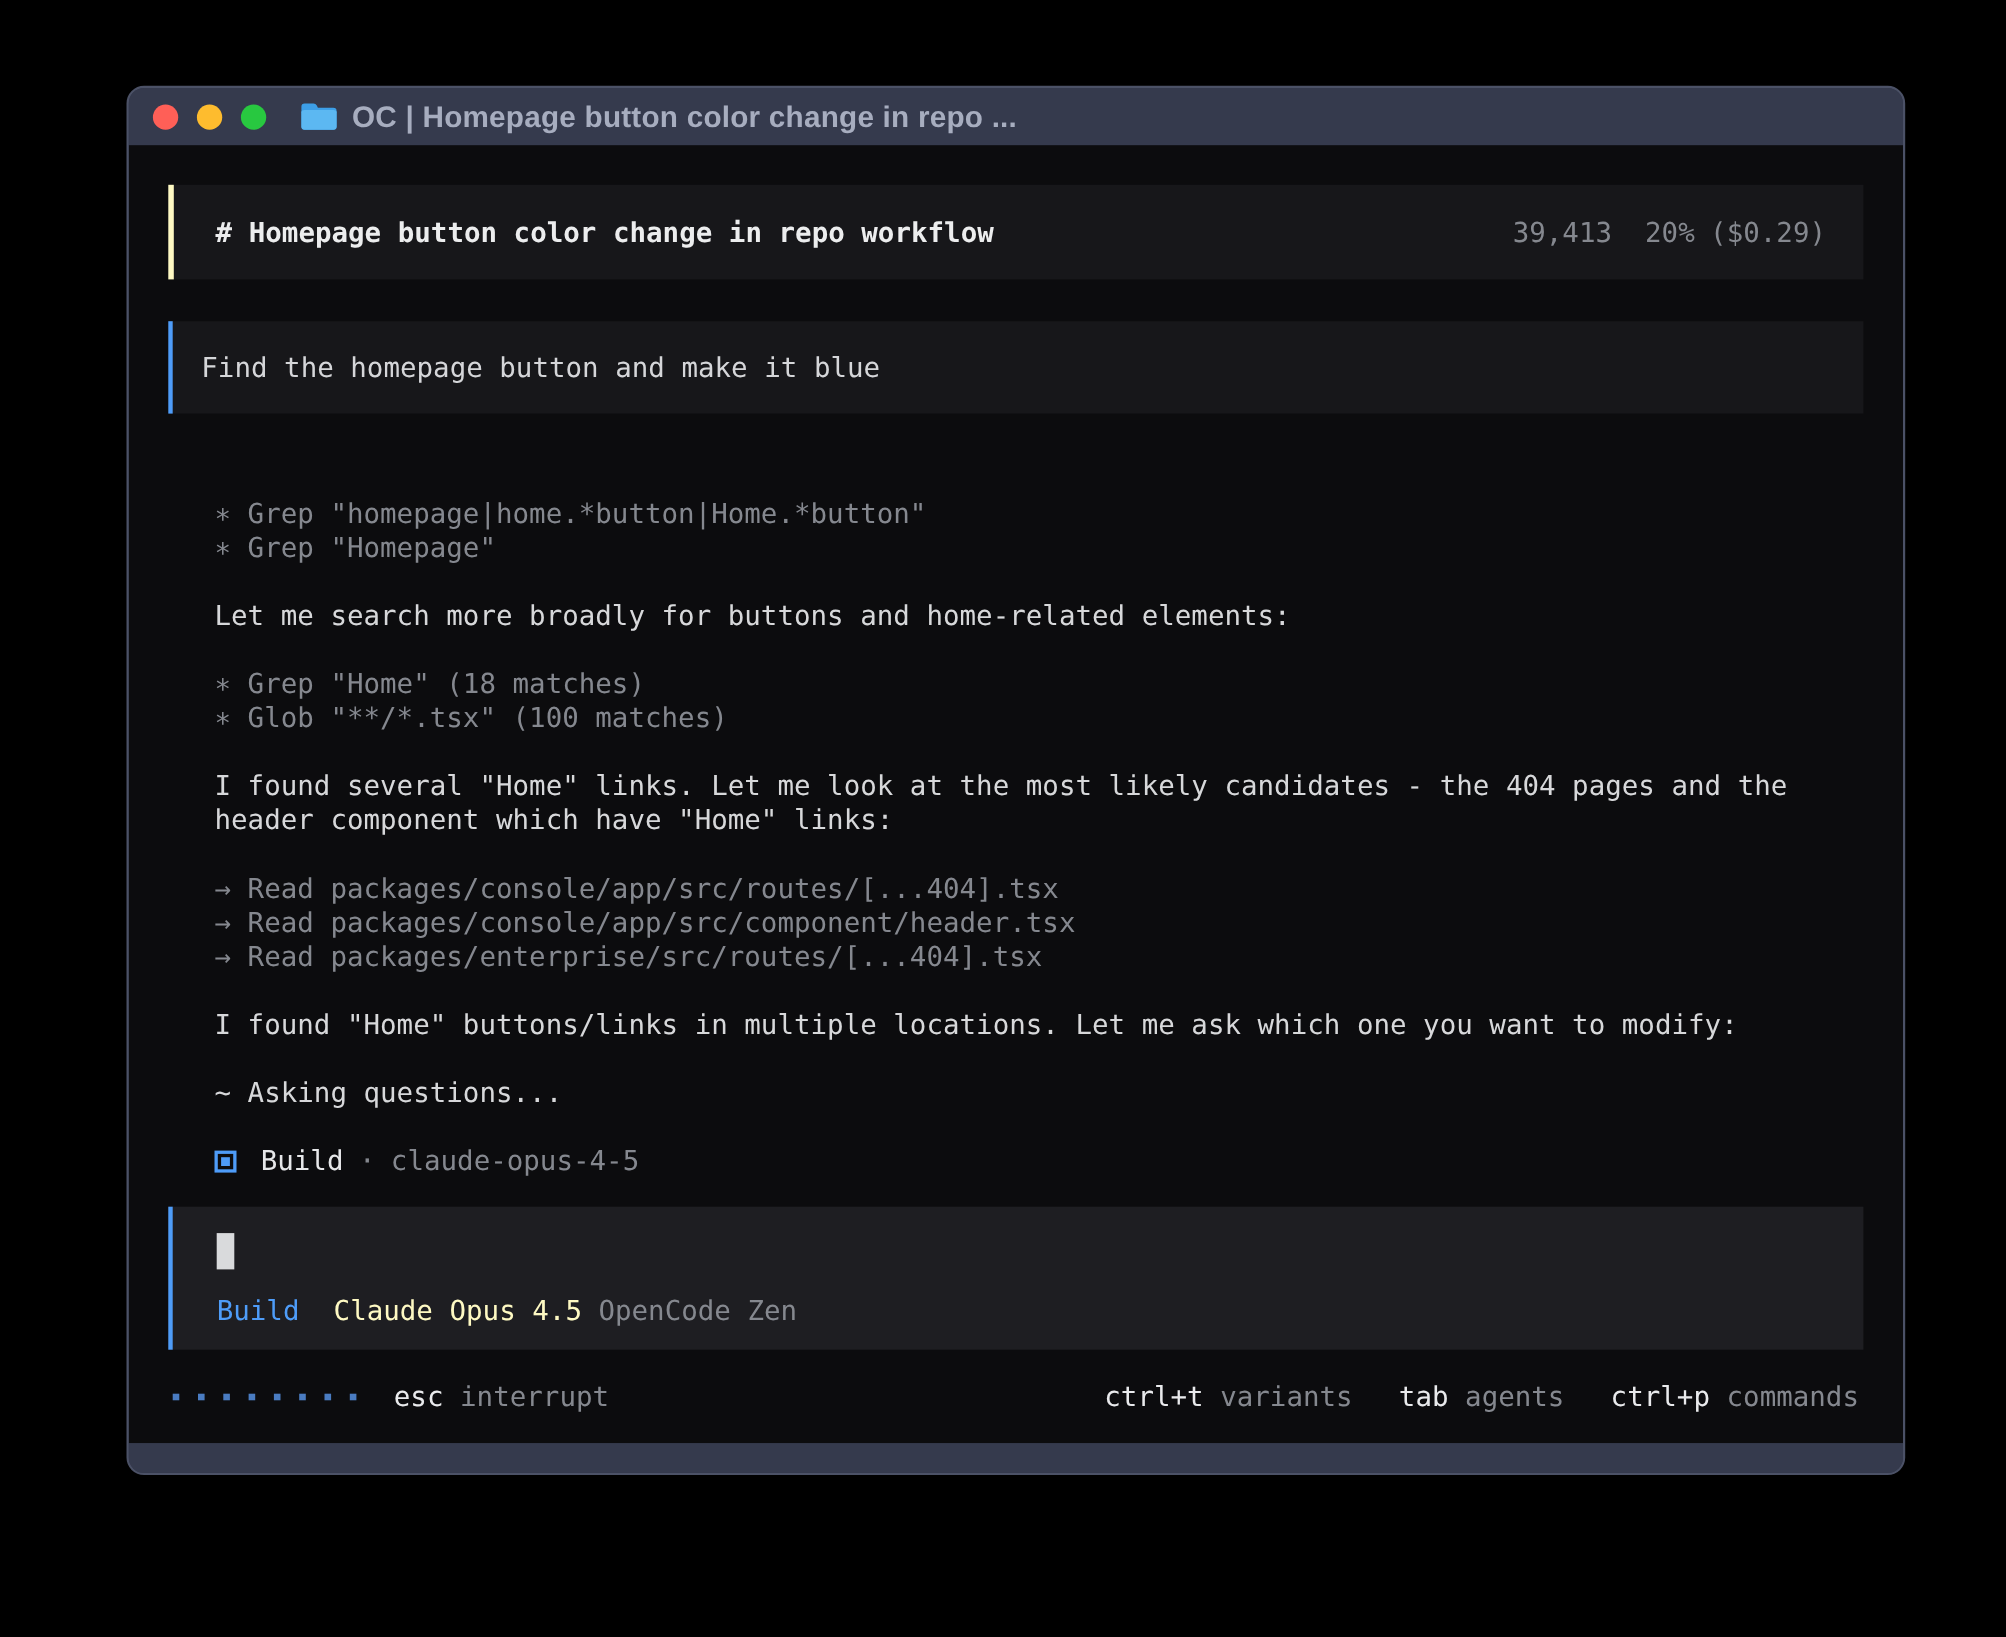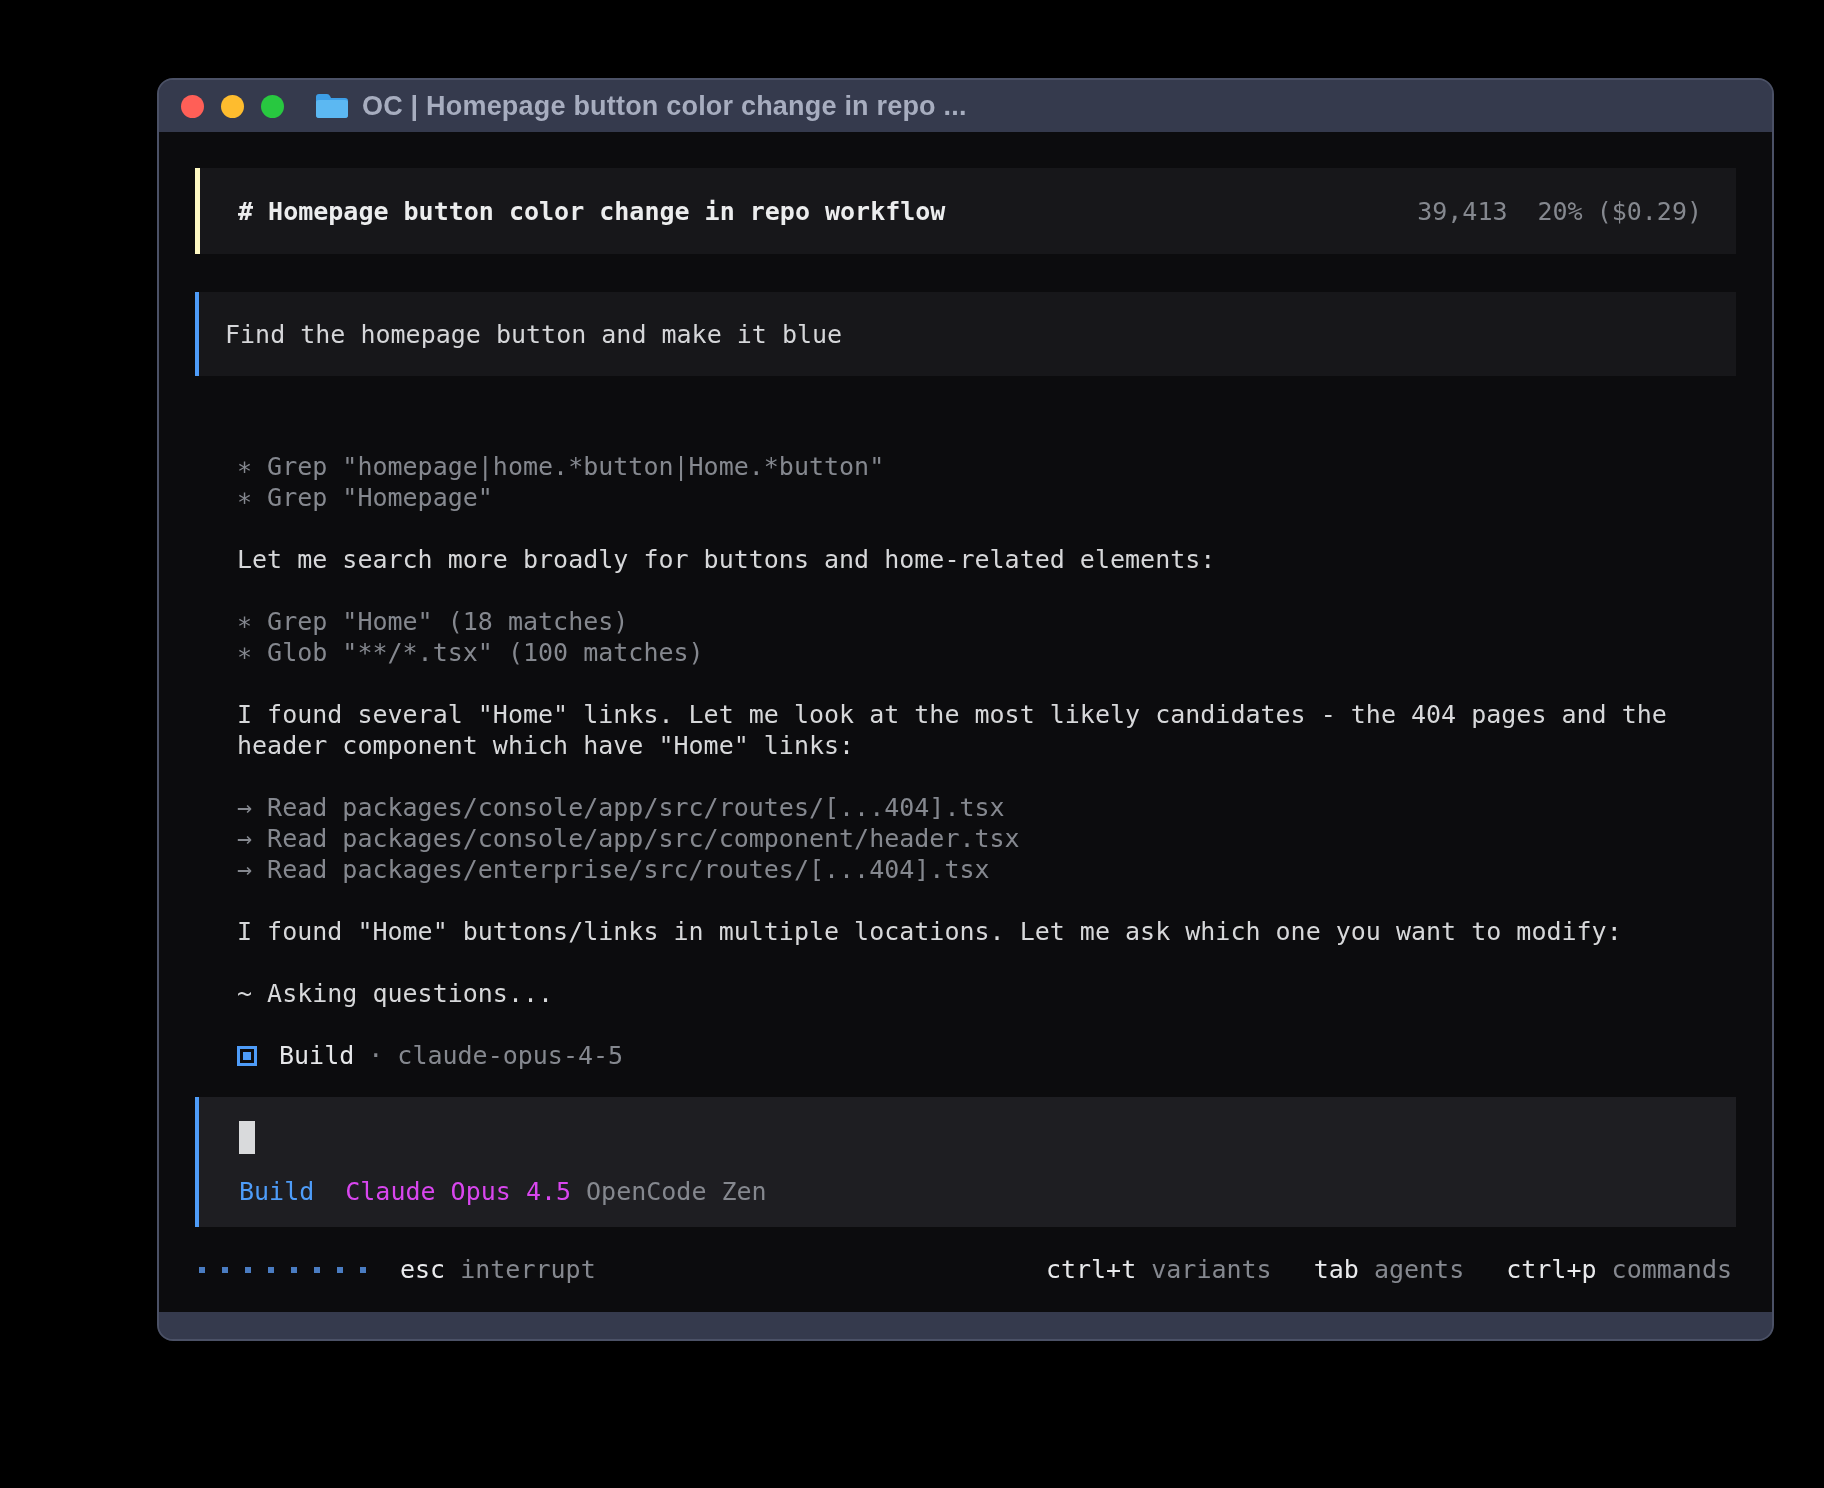--- a/index.html
+++ b/index.html
@@ -3,21 +3,21 @@
 <meta charset="utf-8">
 <style>
   html,body{margin:0;padding:0;}
   body{
     width:1824px;height:1488px;background:#000;position:relative;overflow:hidden;
     font-family:"DejaVu Sans Mono", monospace;
   }
   .window{
     position:absolute;left:115px;top:78px;width:1617px;height:1263px;
     background:var(--frame,#353a4d);border:2px solid #4b5166;border-radius:16px;
-    box-sizing:border-box;display:flex;flex-direction:column;overflow:hidden;margin-left:42px;
+    box-sizing:border-box;display:flex;flex-direction:column;overflow:hidden;
   }
   
   .titlebar{
     height:52px;flex:0 0 52px;display:flex;align-items:center;
     padding:0 22px;background:var(--frame,#353a4d);
     font-family:"Liberation Sans", sans-serif;
   }
   .lights{display:flex;align-items:center;gap:17px;margin-right:30px;}
   .light{width:23px;height:23px;border-radius:50%;}
   .light.red{background:var(--t-red,#ff5f57);}
@@ -69,21 +69,21 @@
   
   .input-panel{
     margin-top:26px;flex:0 0 130px;background:#1e1e22;
     border-left:4px solid var(--accent,#4e9cf8);box-sizing:border-box;
     padding:24px 0 20px 40px;display:flex;flex-direction:column;
     justify-content:space-between;
   }
   .cursor{width:16px;height:33px;background:#d9dadc;}
   .mode-line{display:flex;align-items:baseline;}
   .mode-name{color:var(--accent,#4e9cf8);margin-right:31px;}
-  .mode-model{color:#d946ef;margin-right:15px;}
+  .mode-model{color:#fef9c3;margin-right:15px;}
   .mode-provider{color:var(--dim,#85888f);}
   
   .status-row{
     flex:1 1 auto;display:flex;align-items:center;justify-content:space-between;
     padding:0 4px;
   }
   .status-left{display:flex;align-items:center;}
   .spinner{display:flex;align-items:center;gap:17px;margin-right:34px;}
   .spinner .dot{width:6px;height:6px;background:var(--spinner,#4a7cc1);}
   .hint{white-space:nowrap;}

